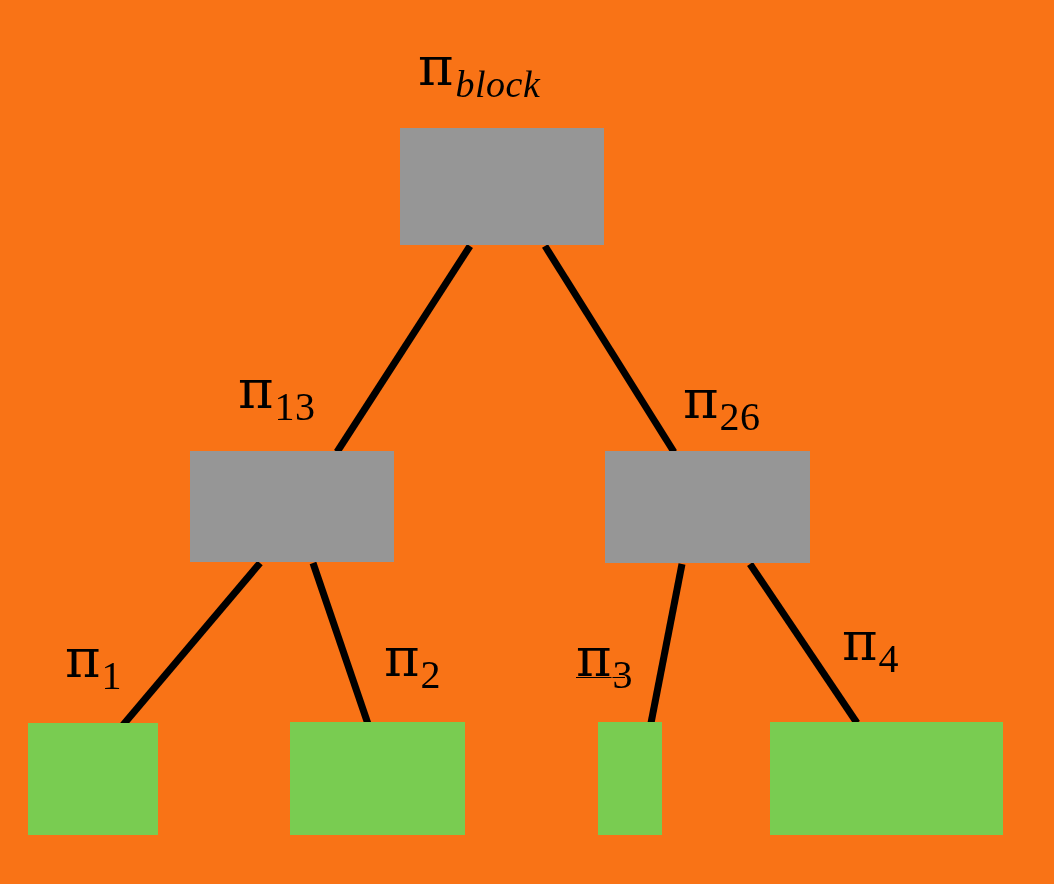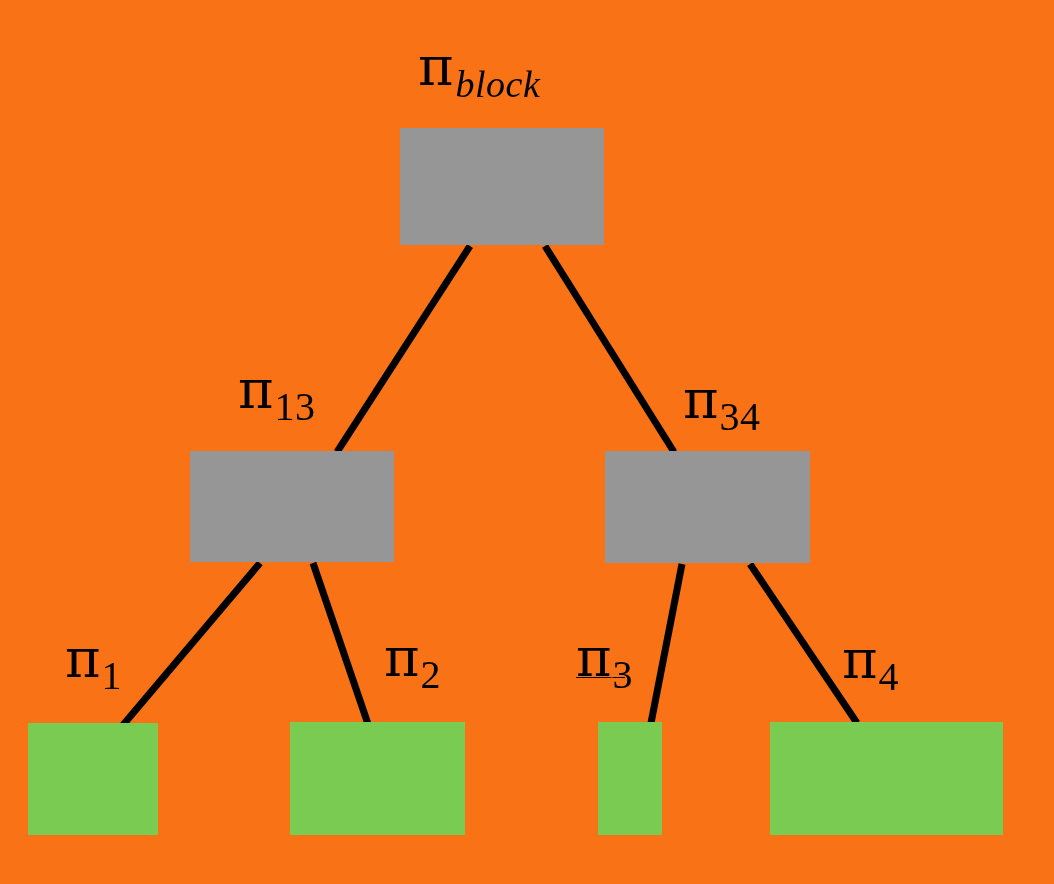--- a/index.html
+++ b/index.html
@@ -81,20 +81,20 @@
       <div class="tree-node node-internal" style="left: 190px; top: 451px; width: 204px; height: 111px; background: rgb(150, 150, 150);"></div>
       <div class="tree-node node-internal" style="left: 605px; top: 451px; width: 205px; height: 112px; background: rgb(150, 150, 150);"></div>
       <div class="tree-node node-leaf" style="left: 28px; top: 723px; width: 130px; height: 112px; background: rgb(121, 204, 81);"></div>
       <div class="tree-node node-leaf" style="left: 290px; top: 722px; width: 175px; height: 113px; background: rgb(121, 204, 81);"></div>
       <div class="tree-node node-leaf" style="left: 598px; top: 722px; width: 64px; height: 113px; background: rgb(121, 204, 81);"></div>
       <div class="tree-node node-leaf" style="left: 770px; top: 722px; width: 233px; height: 113px; background: rgb(121, 204, 81);"></div>
     </div>
   <div id="label-layer">
       <div class="node-label" style="left: 418px; top: 40px; color: rgb(0, 0, 0);"><span class="pi-glyph">π</span><span class="sub-italic">block</span></div>
       <div class="node-label" style="left: 238px; top: 363px; color: rgb(0, 0, 0);"><span class="pi-glyph">π</span><span class="sub">13</span></div>
-      <div class="node-label" style="left: 683px; top: 373px; color: rgb(0, 0, 0);"><span class="pi-glyph">π</span><span class="sub">34</span></div>
+      <div class="node-label" style="left: 683px; top: 373px; color: rgb(0, 0, 0);"><span class="pi-glyph">π</span><span class="sub">26</span></div>
       <div class="node-label" style="left: 65px; top: 632px; color: rgb(0, 0, 0);"><span class="pi-glyph">π</span><span class="sub">1</span></div>
       <div class="node-label" style="left: 384px; top: 631px; color: rgb(0, 0, 0); text-align: center;"><span class="pi-glyph">π</span><span class="sub">2</span></div>
       <div class="node-label" style="left: 576px; top: 631px; color: rgb(0, 0, 0); text-decoration: underline;"><span class="pi-glyph">π</span><span class="sub">3</span></div>
-      <div class="node-label" style="left: 842px; top: 633px; color: rgb(0, 0, 0);"><span class="pi-glyph">π</span><span class="sub">4</span></div>
+      <div class="node-label" style="left: 842px; top: 615px; color: rgb(0, 0, 0);"><span class="pi-glyph">π</span><span class="sub">4</span></div>
     </div>
 
 </div>
 
 </body></html>

